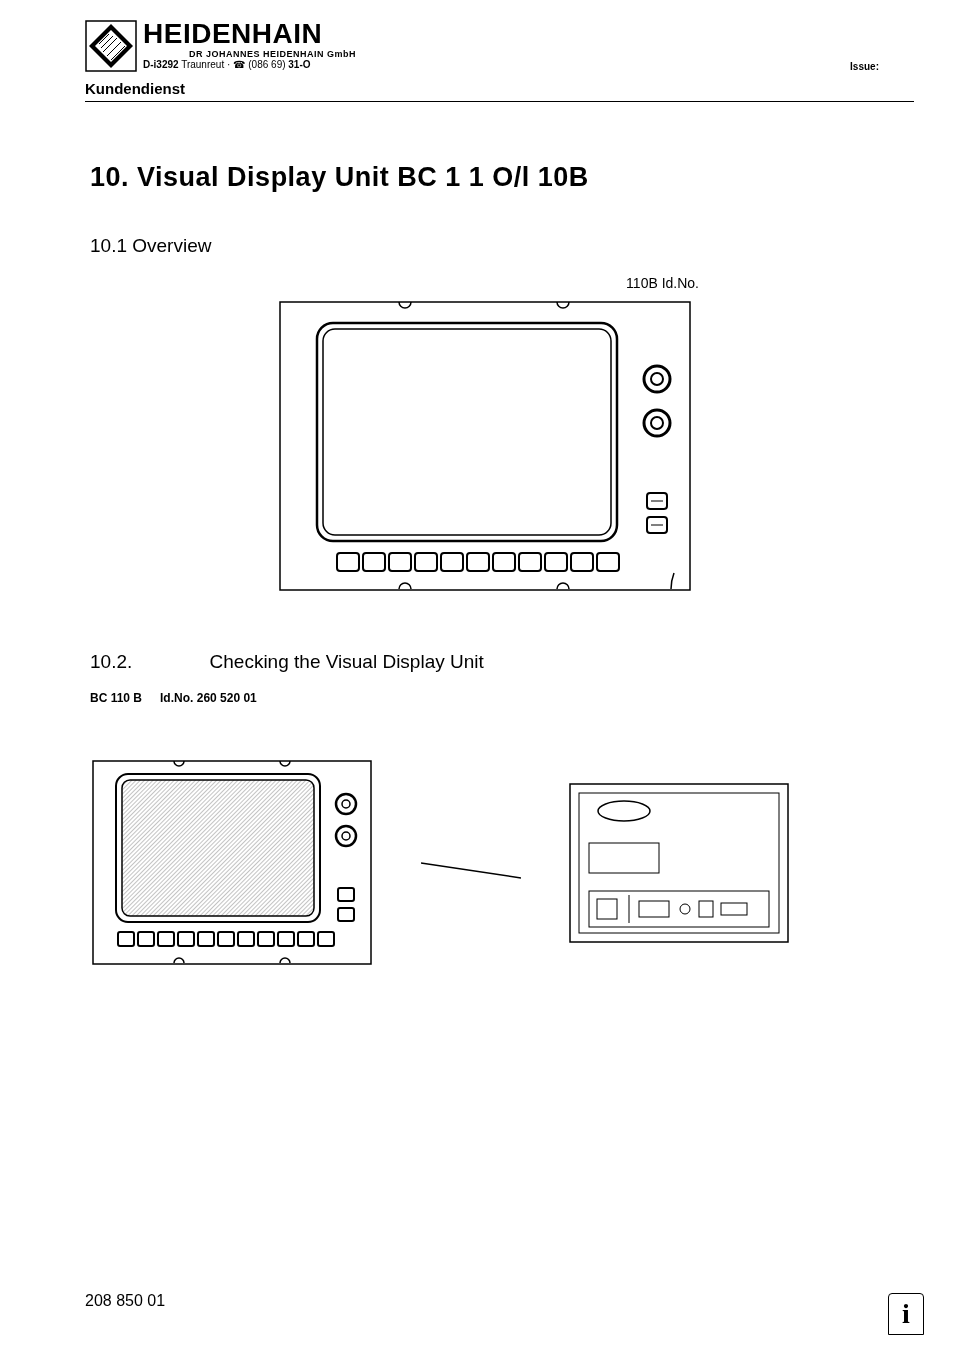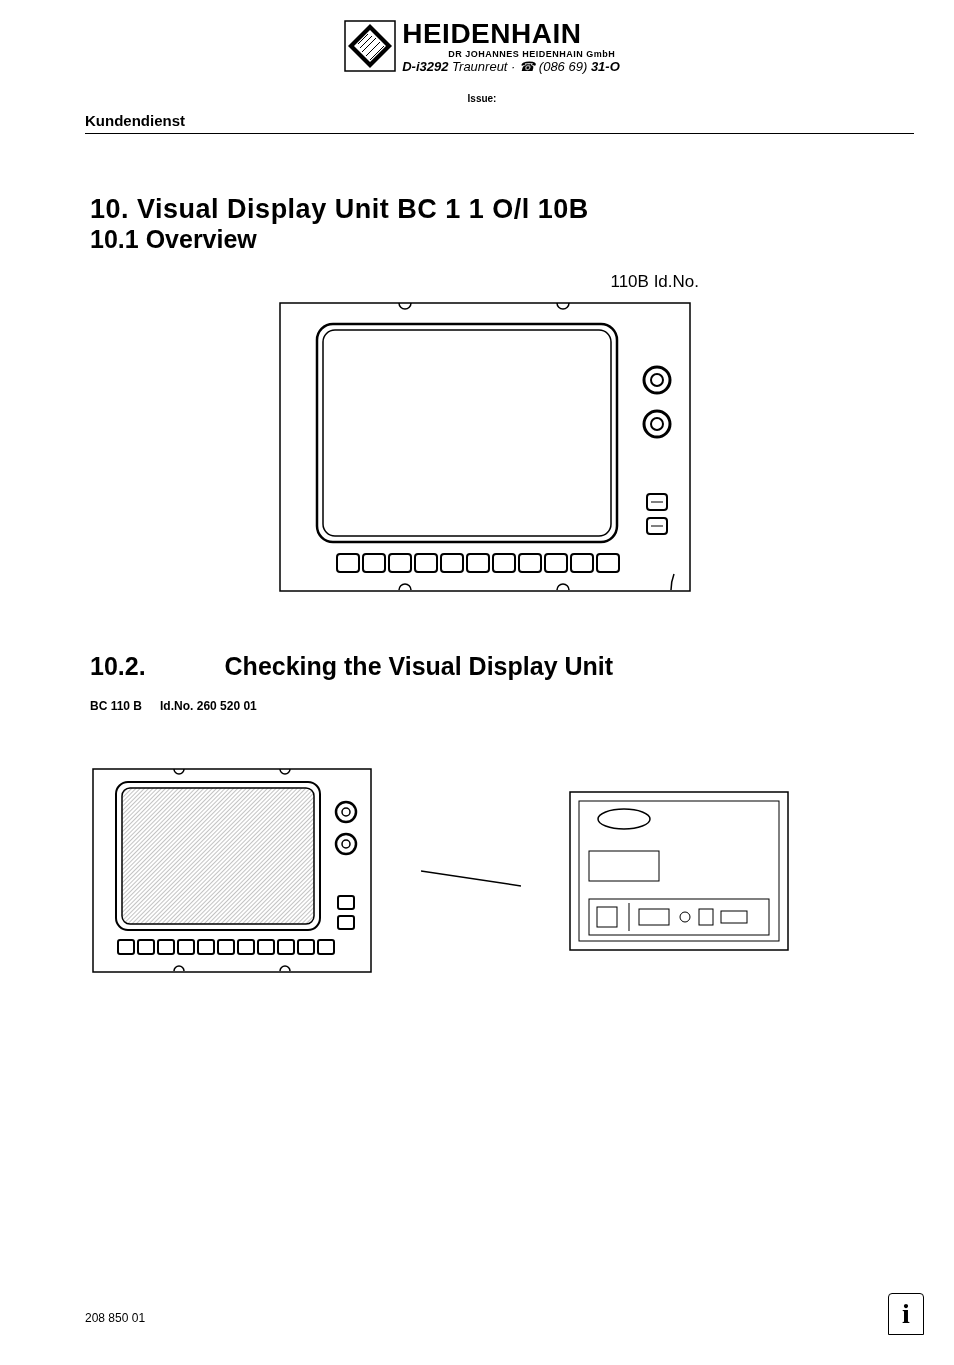--- a/index.html
+++ b/index.html
@@ -8,22 +8,21 @@
       background: #fff;
       width: 954px;
       height: 1365px;
       position: relative;
       color: #000;
     }
     .header {
       padding: 20px 75px 8px 85px;
       display: flex;
       justify-content: space-between;
-      align-items: center;
-      flex-direction: column;
+      align-items: flex-end;
     }
     .logo-block {
       display: flex;
       align-items: flex-start;
       gap: 6px;
     }
     .logo-diamond {
       width: 52px;
       height: 52px;
       position: relative;
@@ -38,23 +37,22 @@
       font-stretch: condensed;
     }
     .company-sub {
       font-size: 9px;
       font-weight: bold;
       letter-spacing: 0.5px;
       margin-top: 2px;
       margin-left: 46px;
     }
     .company-addr {
-      font-size: 13px;
+      font-size: 10px;
       margin-top: 1px;
-      font-style: italic;
     }
     .company-addr b { font-weight: 900; }
     .manual-block {
       text-align: right;
       padding-top: 18px;
     }
     .manual-title {
       font-weight: 900;
       font-size: 18px;
     }
@@ -72,31 +70,32 @@
       border: none;
       border-top: 1.5px solid #000;
       margin: 0 40px 0 85px;
     }
     .content {
       padding: 60px 75px 0 90px;
     }
     .h1 {
       font-weight: 900;
       font-size: 27px;
+      margin-bottom: 42px;
       letter-spacing: 0.5px;
     }
     .h2 {
-      font-weight: 700;
-      font-size: 25px;
+      font-weight: 400;
+      font-size: 19px;
       margin-bottom: 18px;
     }
     .sec-num { display: inline-block; }
     .sec-num2 { display: inline-block; margin-right: 72px; }
     .id-label {
-      font-size: 17px;
+      font-size: 14px;
       text-align: right;
       padding-right: 180px;
       margin-bottom: 10px;
     }
     .fig1-wrap {
       width: 412px;
       height: 290px;
       margin: 0 auto 60px auto;
     }
     .fig-row {
@@ -110,23 +109,23 @@
     .fig2 { width: 280px; height: 205px; }
     .fig3 { width: 220px; height: 160px; }
     .device-line {
       font-weight: 900;
       font-size: 12px;
       margin-bottom: 30px;
     }
     .device-line .gap { display: inline-block; width: 18px; }
     .footer-num {
       position: absolute;
-      bottom: 40px;
+      bottom: 55px;
       left: 85px;
-      font-size: 12px;
+      font-size: 16px;
     }
     .info-icon {
       position: absolute;
       bottom: 30px;
       right: 30px;
       width: 36px;
       height: 42px;
       border: 1.5px solid #000;
       border-radius: 4px 4px 0 0;
       display: flex;

